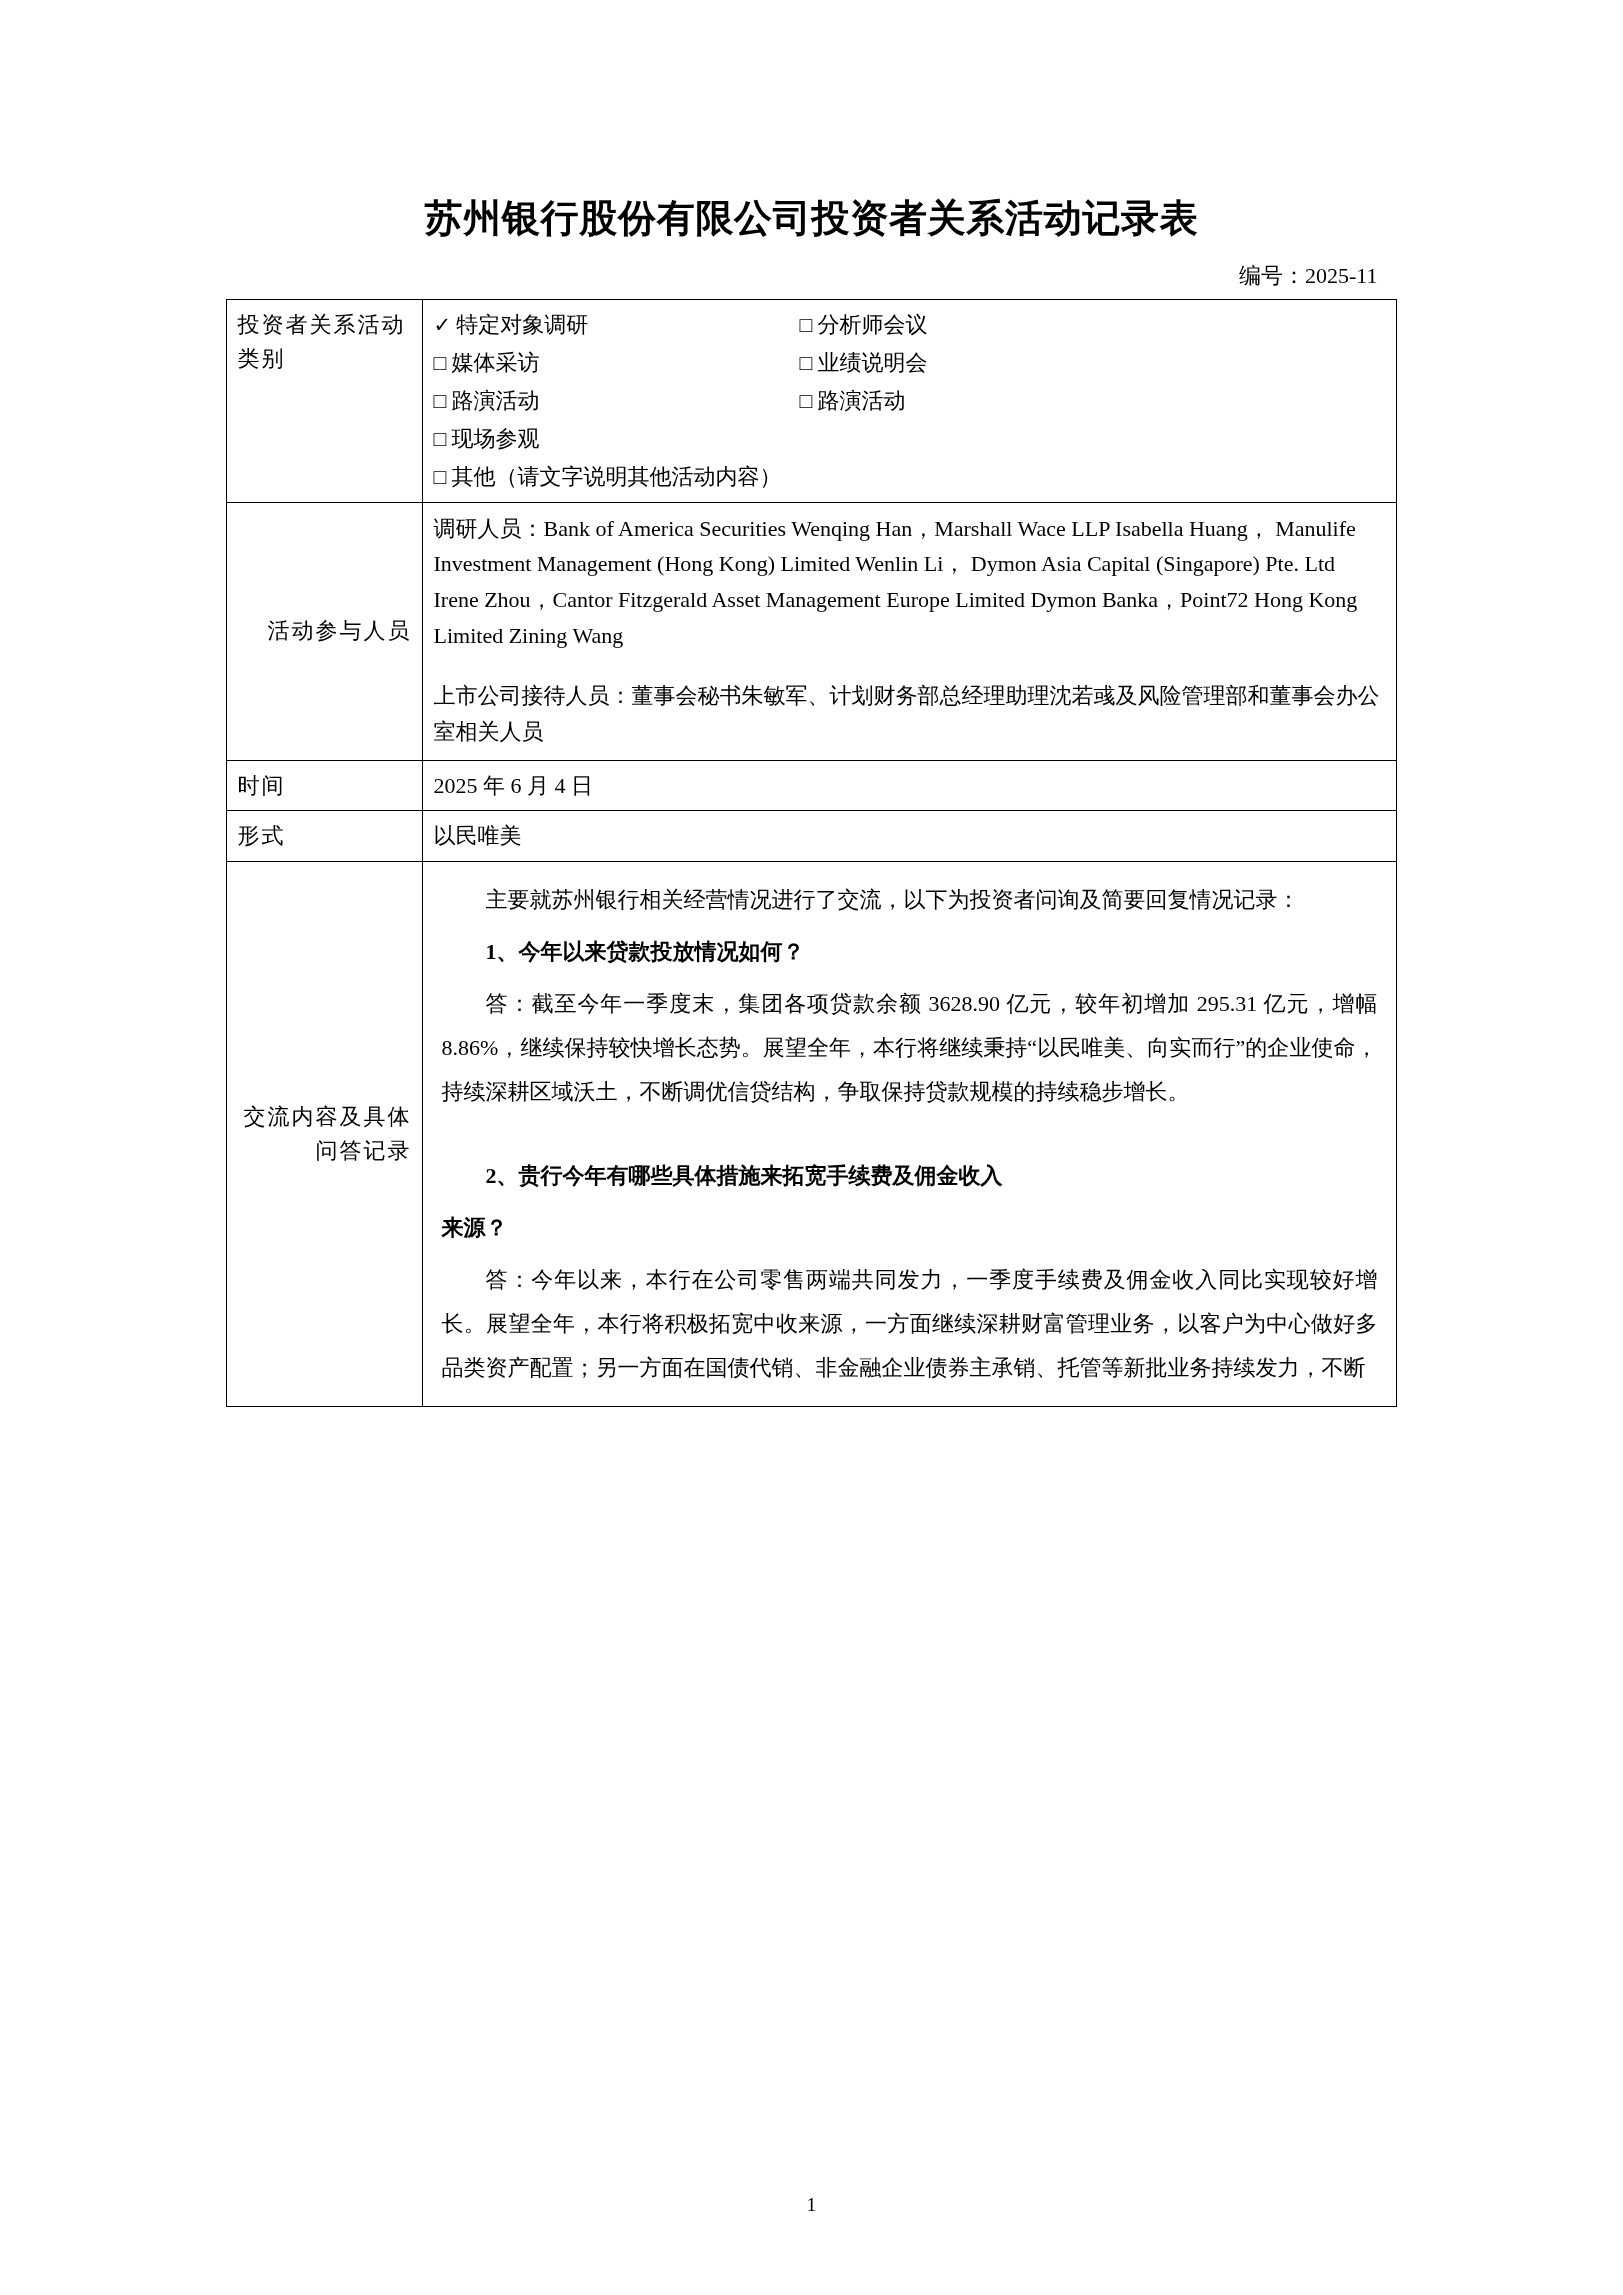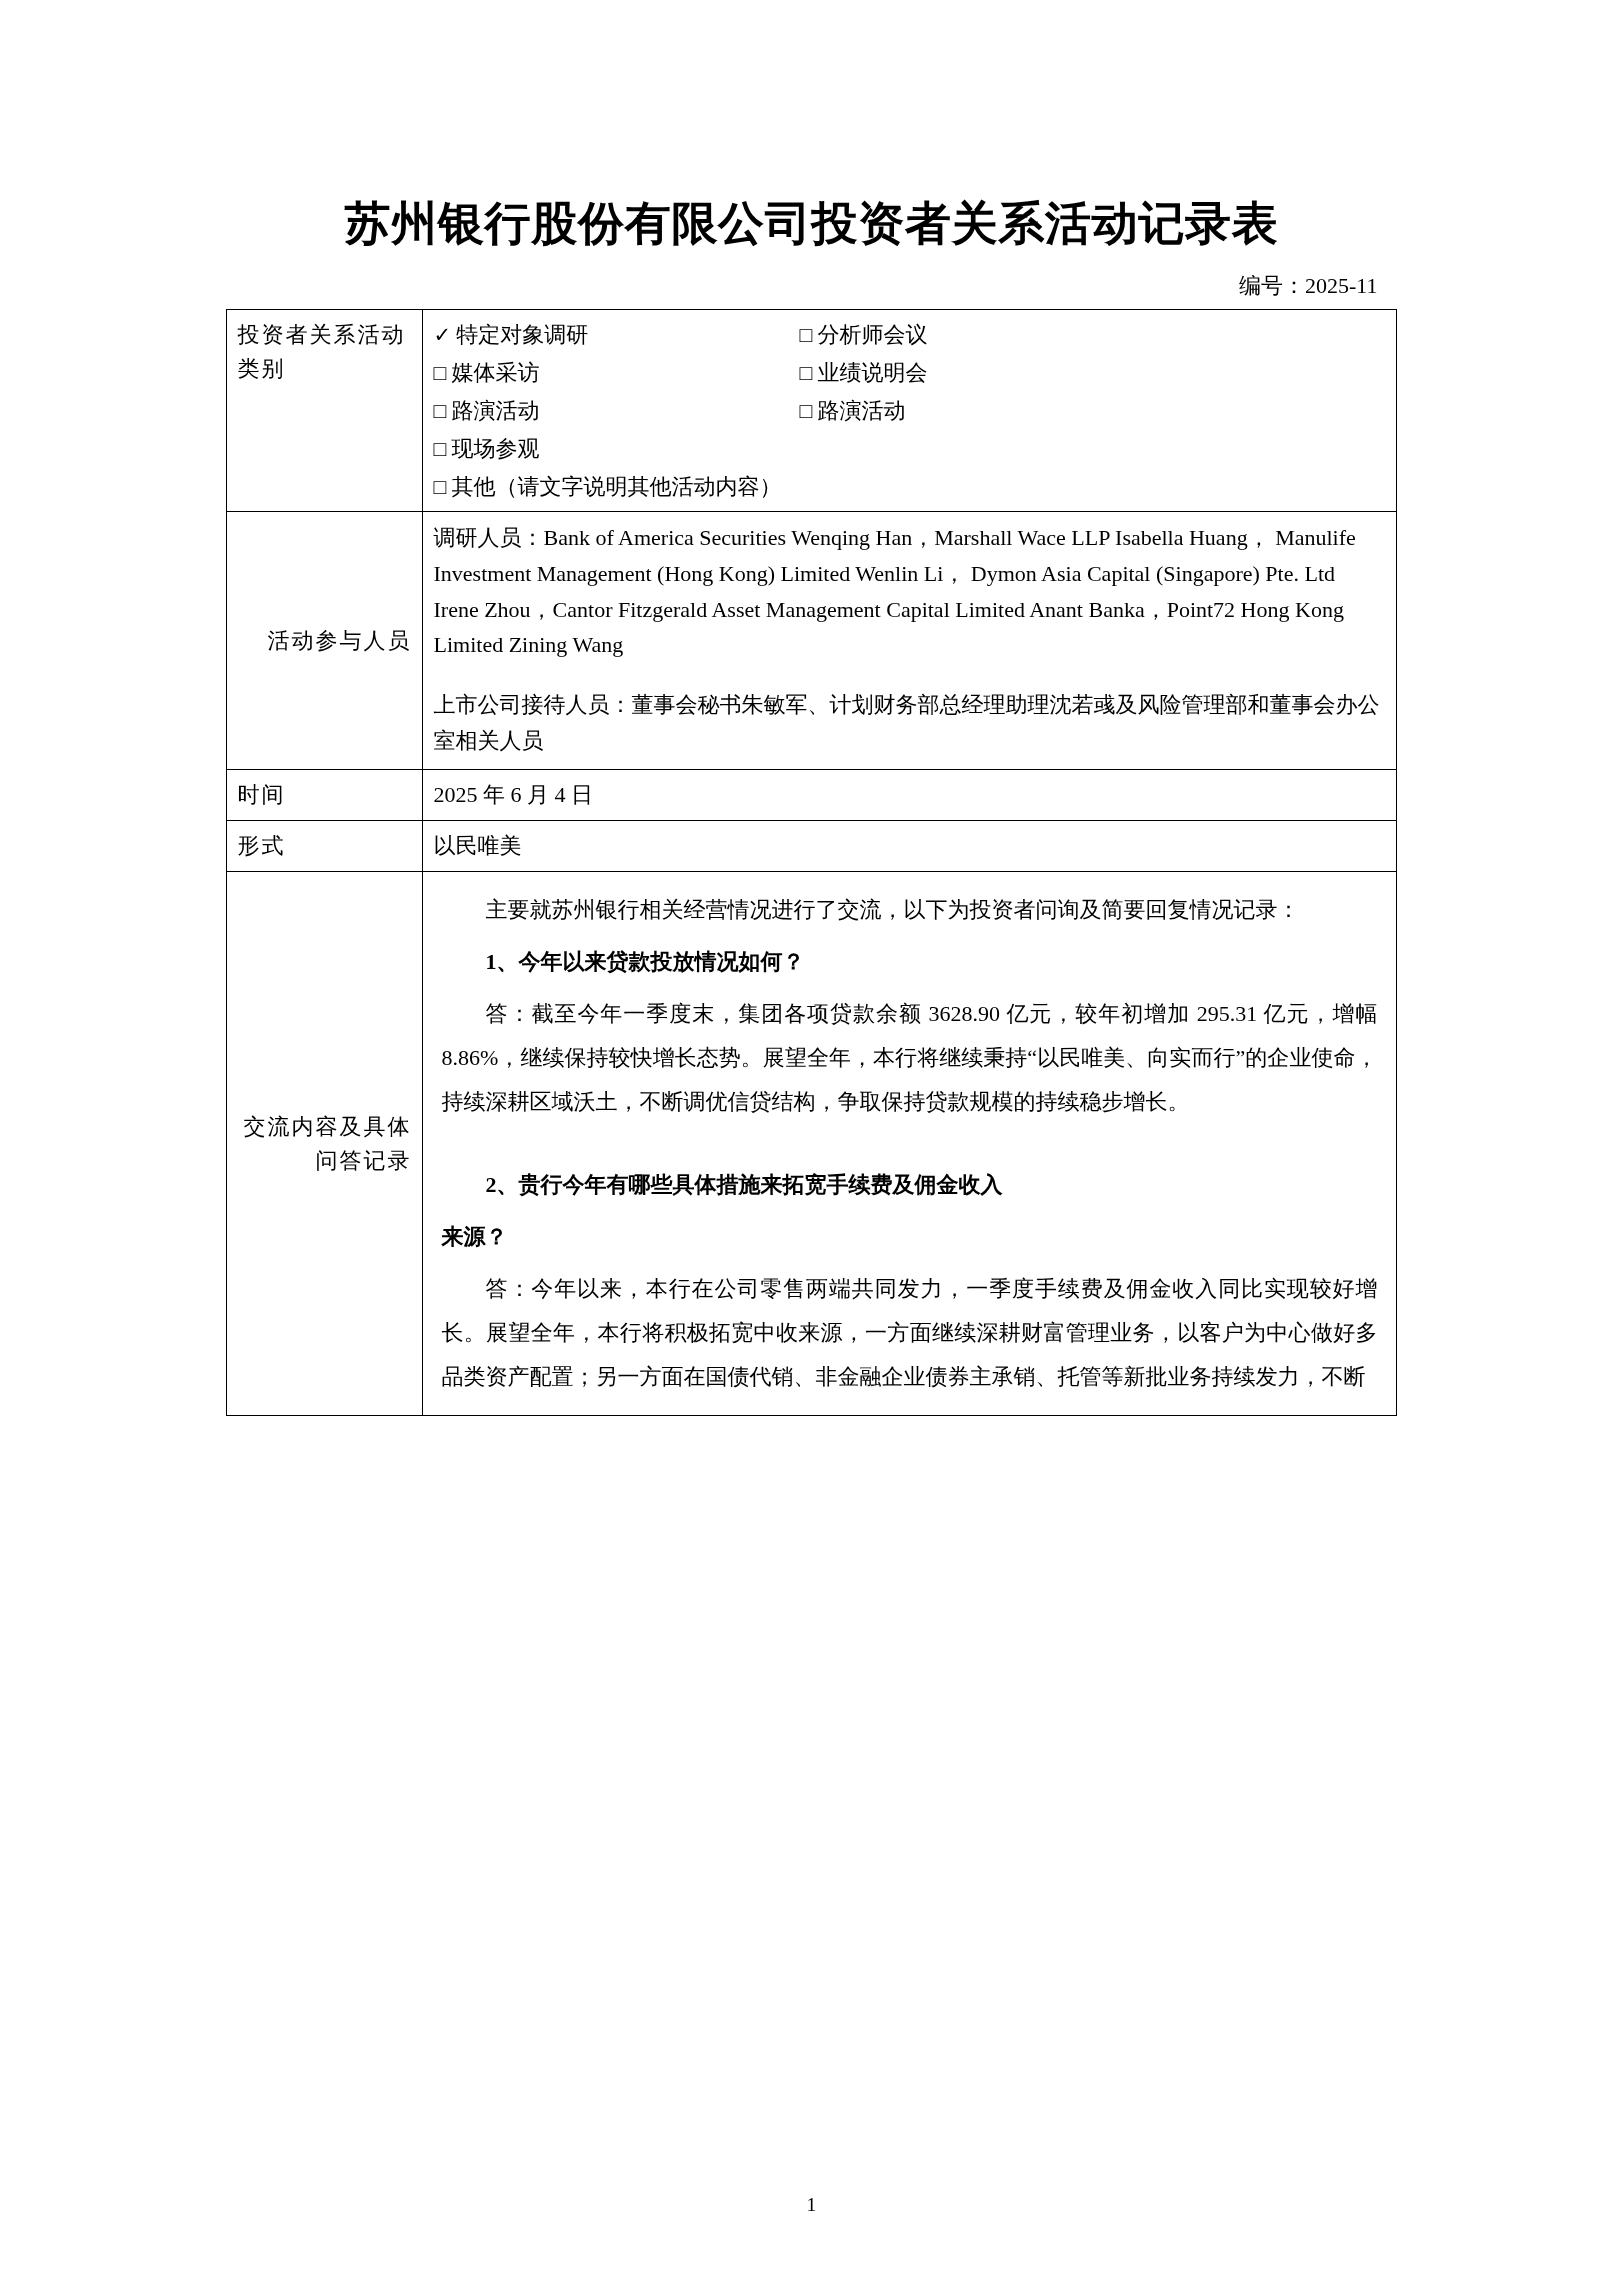--- a/index.html
+++ b/index.html
@@ -16,21 +16,21 @@
     height: 2295px;
     box-sizing: border-box;
     padding: 196px 226px 0 226px;
     position: relative;
     background: #ffffff;
   }
   .doc-title {
     text-align: center;
     font-family: "Liberation Sans", sans-serif;
     font-weight: bold;
-    font-size: 46px;
+    font-size: 38px;
     letter-spacing: 0.7px;
     margin: 0 0 19.6px 0;
     line-height: 1.2;
   }
   .doc-number {
     text-align: right;
     font-size: 22px;
     margin: 0 19.6px 7.9px 0;
     font-family: "Liberation Serif", serif;
   }
@@ -158,21 +158,21 @@
             </div>
           </div>
         </td>
       </tr>
 
       <tr>
         <td class="label v-center">
           <span class="label-inner">活动参与人员</span>
         </td>
         <td class="participants">
-          <p class="lat">调研人员：Bank of America Securities Wenqing Han，Marshall Wace LLP Isabella Huang， Manulife Investment Management (Hong Kong) Limited Wenlin Li， Dymon Asia Capital (Singapore) Pte. Ltd Irene Zhou，Cantor Fitzgerald Asset Management Capital Limited Anant Banka，Point72 Hong Kong Limited Zining Wang</p>
+          <p class="lat">调研人员：Bank of America Securities Wenqing Han，Marshall Wace LLP Isabella Huang， Manulife Investment Management (Hong Kong) Limited Wenlin Li， Dymon Asia Capital (Singapore) Pte. Ltd Irene Zhou，Cantor Fitzgerald Asset Management Europe Limited Dymon Banka，Point72 Hong Kong Limited Zining Wang</p>
           <div class="spacer"></div>
           <p>上市公司接待人员：董事会秘书朱敏军、计划财务部总经理助理沈若彧及风险管理部和董事会办公室相关人员</p>
         </td>
       </tr>
 
       <tr>
         <td class="label">
           <span class="label-inner">时间</span>
         </td>
         <td>2025 年 6 月 4 日</td>

